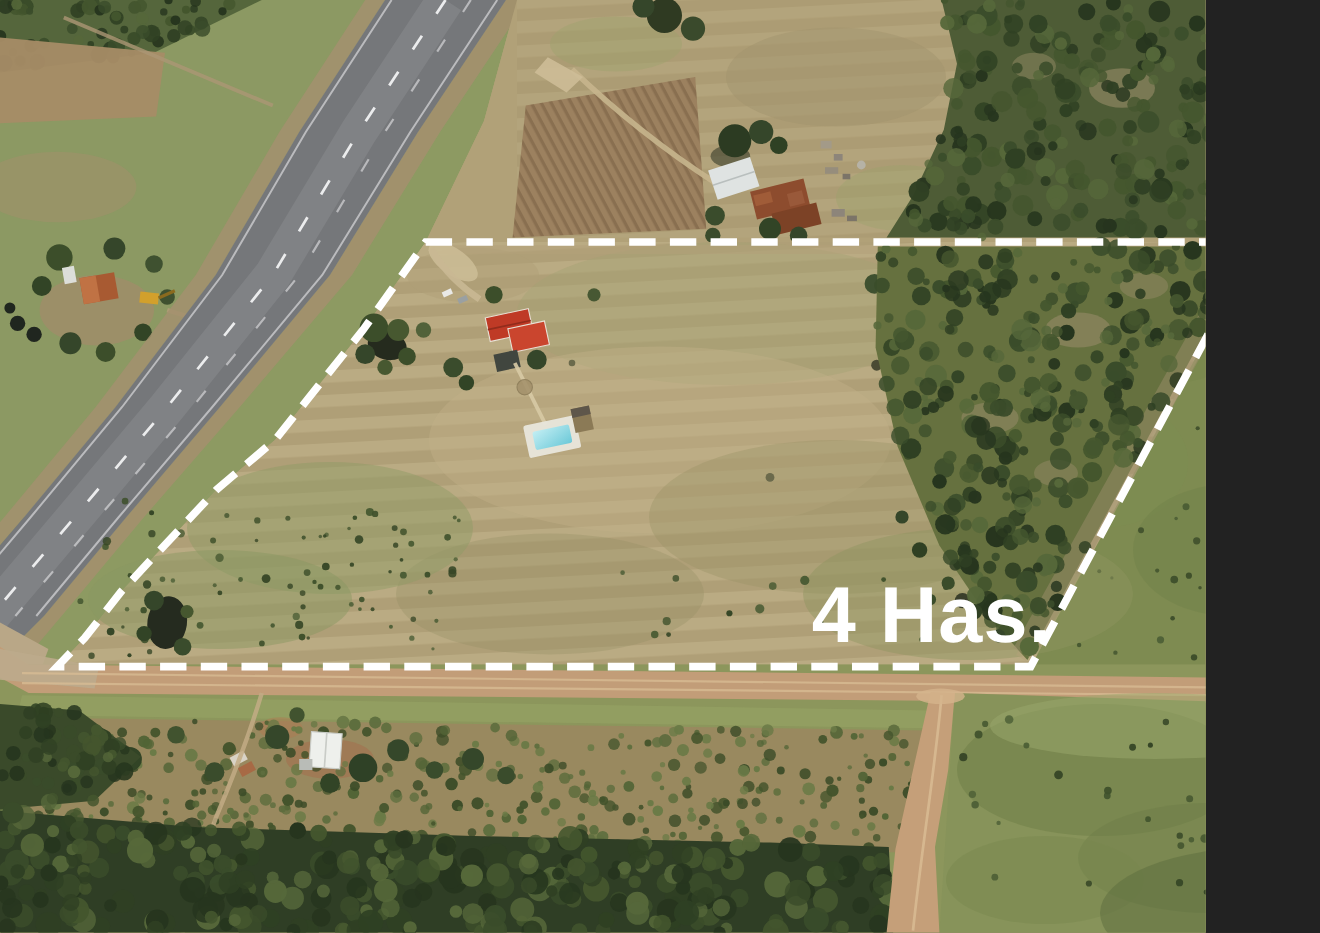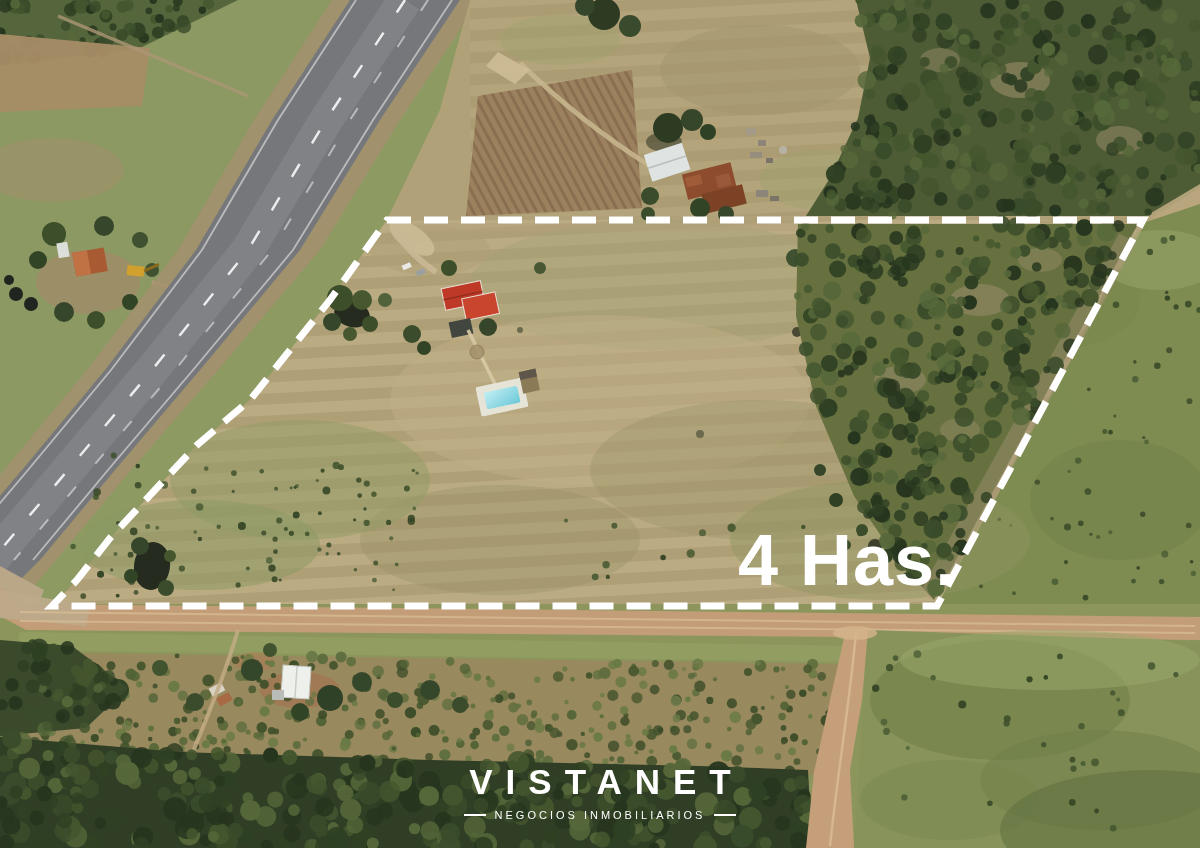--- a/index.html
+++ b/index.html
@@ -1,16 +1,16 @@
 <!DOCTYPE html>
 <html><head>
 <meta charset="utf-8">
 <style>
   html,body{margin:0;padding:0;background:#222;}
-  .stage{position:relative;width:1200px;height:848px;overflow:hidden;background:#b3a37b;font-family:"Liberation Sans",sans-serif;}
+  .stage{position:relative;width:1096px;height:848px;overflow:hidden;background:#b3a37b;font-family:"Liberation Sans",sans-serif;}
   .stage svg{position:absolute;left:0;top:0;}
   .area-label{
     position:absolute;left:738px;top:524px;
     font-family:"Liberation Sans",sans-serif;
     font-weight:700;font-size:72px;line-height:1;color:#fff;letter-spacing:1px;
     white-space:nowrap;
   }
   .brand{position:absolute;left:0;right:0;top:764px;text-align:center;color:#fff;}
   .brand-name{
     display:inline-block;
@@ -1921,21 +1921,13 @@
     <path d="M846,629 L868,630 L862,700 L850,770 L854,848 L806,848 L814,772 L830,700 Z" fill="#c59f79"></path>
     <path d="M856,632 C850,700 838,770 830,846" stroke="#d9bd95" stroke-width="2.5" fill="none" opacity="0.8"></path>
     <ellipse cx="855" cy="633" rx="22" ry="7" fill="#d5b48c" opacity="0.8"></ellipse>
   </g>
 
   <path d="M387,220 L1143,220 L937,606 L52,606 L77,580 L110,538 L197,445 L250,400 L330,300 Z" fill="none" stroke="#ffffff" stroke-width="7" stroke-dasharray="24 13" stroke-linecap="butt"></path>
 </svg>
 
 <div class="area-label" style="color: rgb(255, 255, 255);">4 Has.</div>
 
-<div class="brand" style="color: rgb(255, 255, 255);">
-  <div class="brand-name" style="color: rgb(255, 255, 255);">VISTANET</div>
-  <div class="brand-tag" style="color: rgb(255, 255, 255);">
-    <span class="dash"></span>
-    <span>NEGOCIOS INMOBILIARIOS</span>
-    <span class="dash"></span>
-  </div>
 </div>
-</div>
 
 </body></html>

